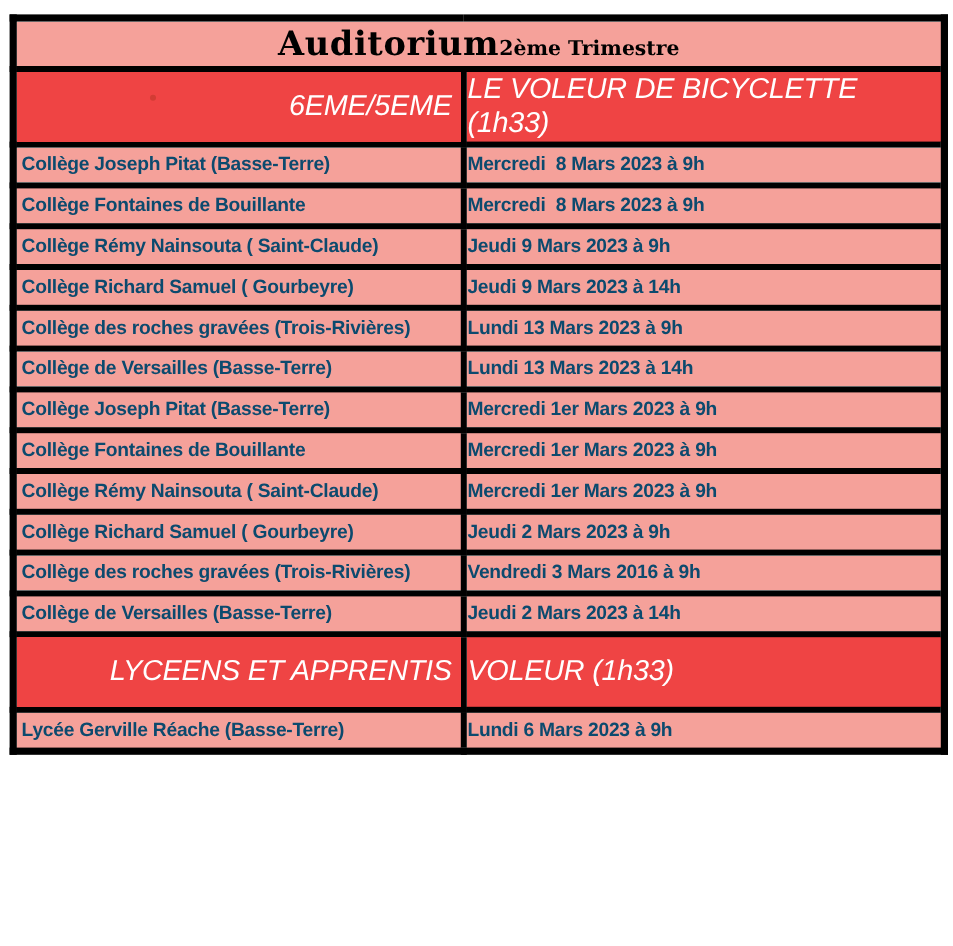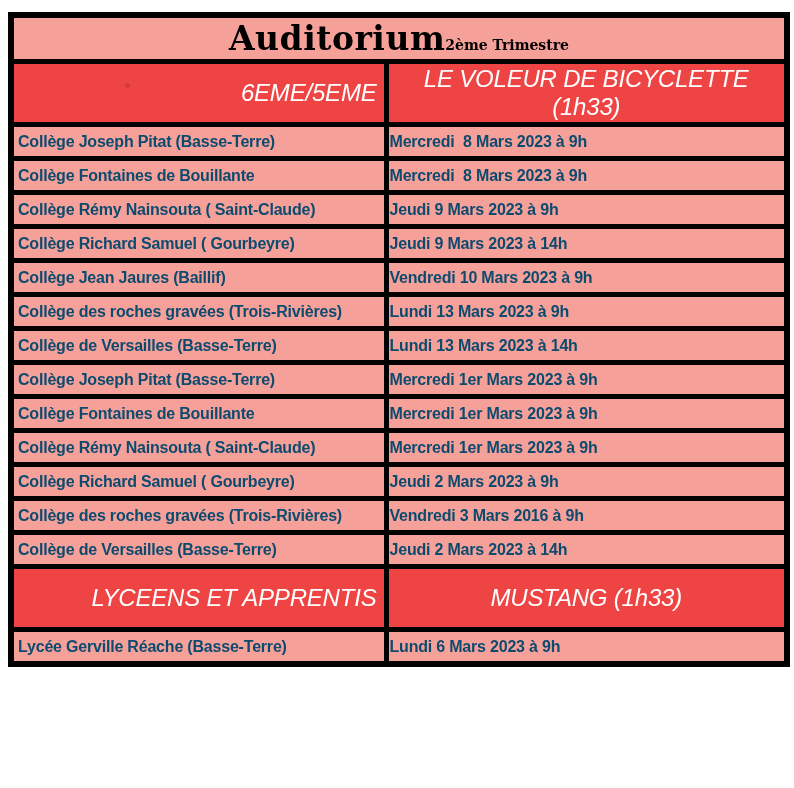--- a/index.html
+++ b/index.html
@@ -29,46 +29,46 @@
   td.title-cell {
     height: 35px;
     background: #F5A19A;
     text-align: center;
     vertical-align: middle;
     color: #000;
   }
   .title-main {
     font-family: "DejaVu Serif", serif;
     font-weight: 700;
-    font-size: 33px;
+    font-size: 28px;
     letter-spacing: 0.5px;
   }
   .title-sub {
     font-family: "DejaVu Serif", serif;
     font-weight: 700;
-    font-size: 14px;
+    font-size: 17px;
   }
   
   tr.section-header td {
     height: 56px;
     background: #ef4444;
     color: #ffffff;
     font-style: italic;
     font-weight: 400;
     font-size: 24px;
     letter-spacing: -0.2px;
     vertical-align: middle;
   }
   td.level-cell {
     text-align: right;
     padding-right: 7px;
     position: relative;
   }
   td.film-cell {
-    text-align: center;
+    text-align: left;
   }
   
   tr.data-row td {
     height: 27px;
     background: #F5A19A;
     color: #0c4a6e;
     font-weight: 700;
     font-size: 16px;
     letter-spacing: -0.2px;
     vertical-align: middle;
@@ -126,24 +126,20 @@
     </tr>
     <tr class="data-row">
       <td class="school-cell">Collège Rémy Nainsouta ( Saint-Claude)</td>
       <td class="date-cell">Jeudi 9 Mars 2023 à 9h</td>
     </tr>
     <tr class="data-row">
       <td class="school-cell">Collège Richard Samuel ( Gourbeyre)</td>
       <td class="date-cell">Jeudi 9 Mars 2023 à 14h</td>
     </tr>
     <tr class="data-row">
-      <td class="school-cell">Collège Jean Jaures (Baillif)</td>
-      <td class="date-cell">Vendredi 10 Mars 2023 à 9h</td>
-    </tr>
-    <tr class="data-row">
       <td class="school-cell">Collège des roches gravées (Trois-Rivières)</td>
       <td class="date-cell">Lundi 13 Mars 2023 à 9h</td>
     </tr>
     <tr class="data-row">
       <td class="school-cell">Collège de Versailles (Basse-Terre)</td>
       <td class="date-cell">Lundi 13 Mars 2023 à 14h</td>
     </tr>
 
     <tr class="data-row">
       <td class="school-cell">Collège Joseph Pitat (Basse-Terre)</td>
@@ -165,21 +161,21 @@
       <td class="school-cell">Collège des roches gravées (Trois-Rivières)</td>
       <td class="date-cell">Vendredi 3 Mars 2016 à 9h</td>
     </tr>
     <tr class="data-row">
       <td class="school-cell">Collège de Versailles (Basse-Terre)</td>
       <td class="date-cell">Jeudi 2 Mars 2023 à 14h</td>
     </tr>
 
     <tr class="section-header">
       <td class="level-cell">LYCEENS ET APPRENTIS</td>
-      <td class="film-cell">MUSTANG (1h33)</td>
+      <td class="film-cell">VOLEUR (1h33)</td>
     </tr>
     <tr class="data-row">
       <td class="school-cell">Lycée Gerville Réache (Basse-Terre)</td>
       <td class="date-cell">Lundi 6 Mars 2023 à 9h</td>
     </tr>
 
   </tbody>
     </table>
 </div>
 

